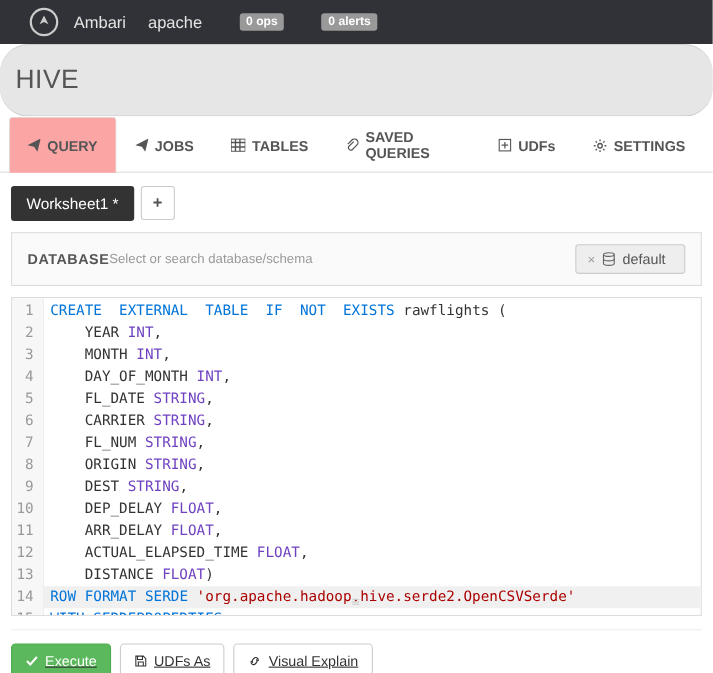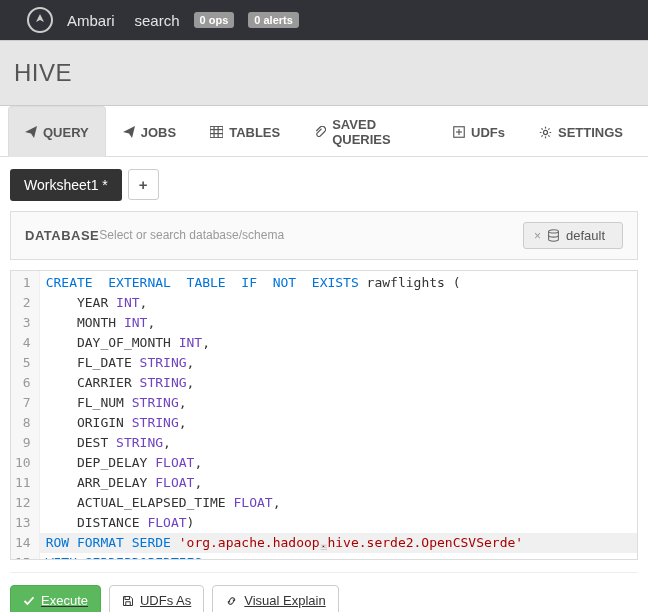--- a/index.html
+++ b/index.html
@@ -46,27 +46,29 @@
       font-weight: 400;
       margin-left: 6px;
     }
     .navbar-badge {
       background: #999;
       color: #fff;
       font-size: 11px;
       font-weight: 600;
       padding: 2px 6px;
       border-radius: 3px;
+      margin-left: 20px;
     }
     
     .page-header-bar {
       background: #e6e6e6;
       border-top: 1px solid #ccc;
       border-bottom: 1px solid #ccc;
       padding: 18px 14px;
+      border-radius: 26px;
     }
     .page-title {
       font-size: 24px;
       font-weight: 400;
       color: #555;
       letter-spacing: 0.5px;
     }
     
     .tabs-nav {
       border-bottom: 1px solid #ddd;
@@ -83,21 +85,21 @@
       align-items: center;
       gap: 6px;
       cursor: pointer;
       border: 1px solid transparent;
       border-bottom: none;
       margin-bottom: -1px;
     }
     .tab-item.active {
       border-color: #ddd;
       border-radius: 4px 4px 0 0;
-      background: #e5e5e5;
+      background: #fca5a5;
     }
     .tab-item .icon {
       font-size: 12px;
     }
     
     .content {
       padding: 12px 10px;
     }
     
     .worksheet-tabs {
@@ -263,21 +265,21 @@
 </head>
 <body>
 
 <div class="navbar">
   <div class="navbar-logo">
     <svg width="16" height="16" viewBox="0 0 16 16">
       <path d="M8 2 L12 10 L8 8 L4 10 Z" fill="#ccc"></path>
     </svg>
   </div>
   <span class="navbar-brand">Ambari</span>
-  <span class="navbar-cluster">search</span>
+  <span class="navbar-cluster">apache</span>
   <span class="navbar-badge">0 ops</span>
   <span class="navbar-badge">0 alerts</span>
 </div>
 
 <div class="page-header-bar">
   <h1 class="page-title">HIVE</h1>
 </div>
 
 <div class="tabs-nav">
   <div class="tab-item active">

